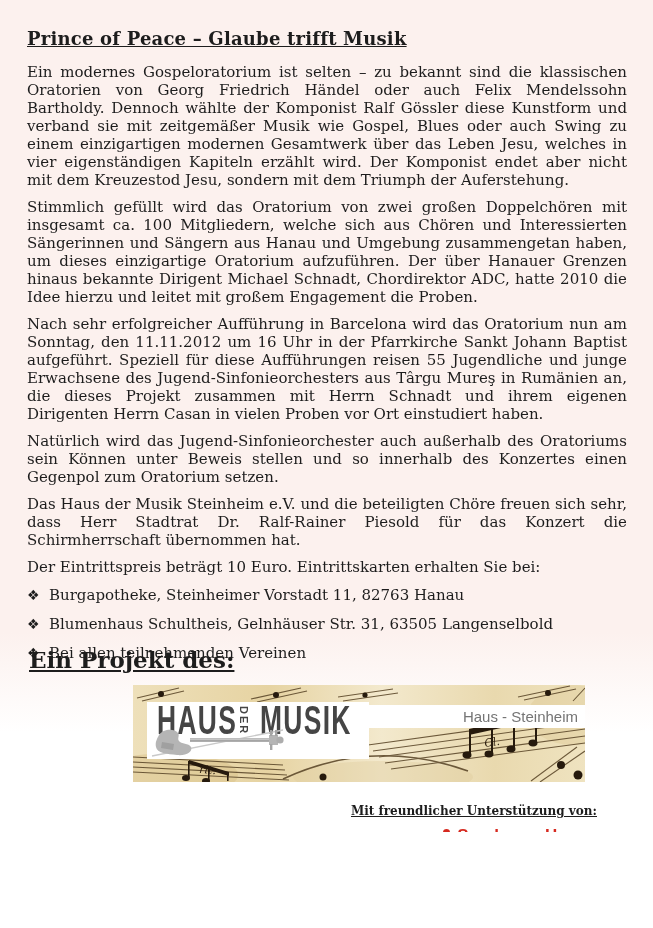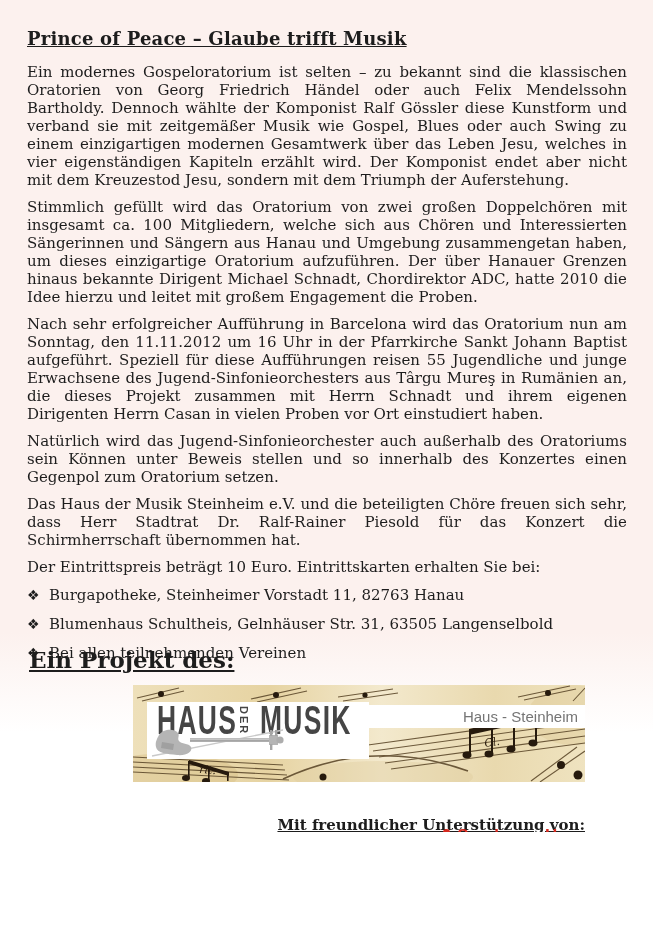--- a/index.html
+++ b/index.html
@@ -84,22 +84,22 @@
     display:flex; align-items:center; justify-content:flex-end;
     padding-right:7px; box-sizing:border-box;
   }
   .region-strip span {
     font-family:"Liberation Sans",sans-serif;
     font-size:15px; color:#757575; white-space:nowrap;
   }
 
   
   .support-heading {
-    position:absolute; right:56px; top:804px; margin:12px;
-    font-size:15px; font-weight:bold; text-decoration:underline;
+    position:absolute; right:56px; top:804px; margin:0;
+    font-size:12px; font-weight:bold; text-decoration:underline;
   }
   .sponsor {
     position:absolute; right:57px; top:827px;
     display:flex; align-items:flex-start;
   }
   .sk-icon { position:relative; width:20px; height:30px; margin:2px 7px 0 0; }
   .sk-dot {
     position:absolute; top:0; right:0;
     width:7px; height:7px; border-radius:50%;
     background:#d6291f;

